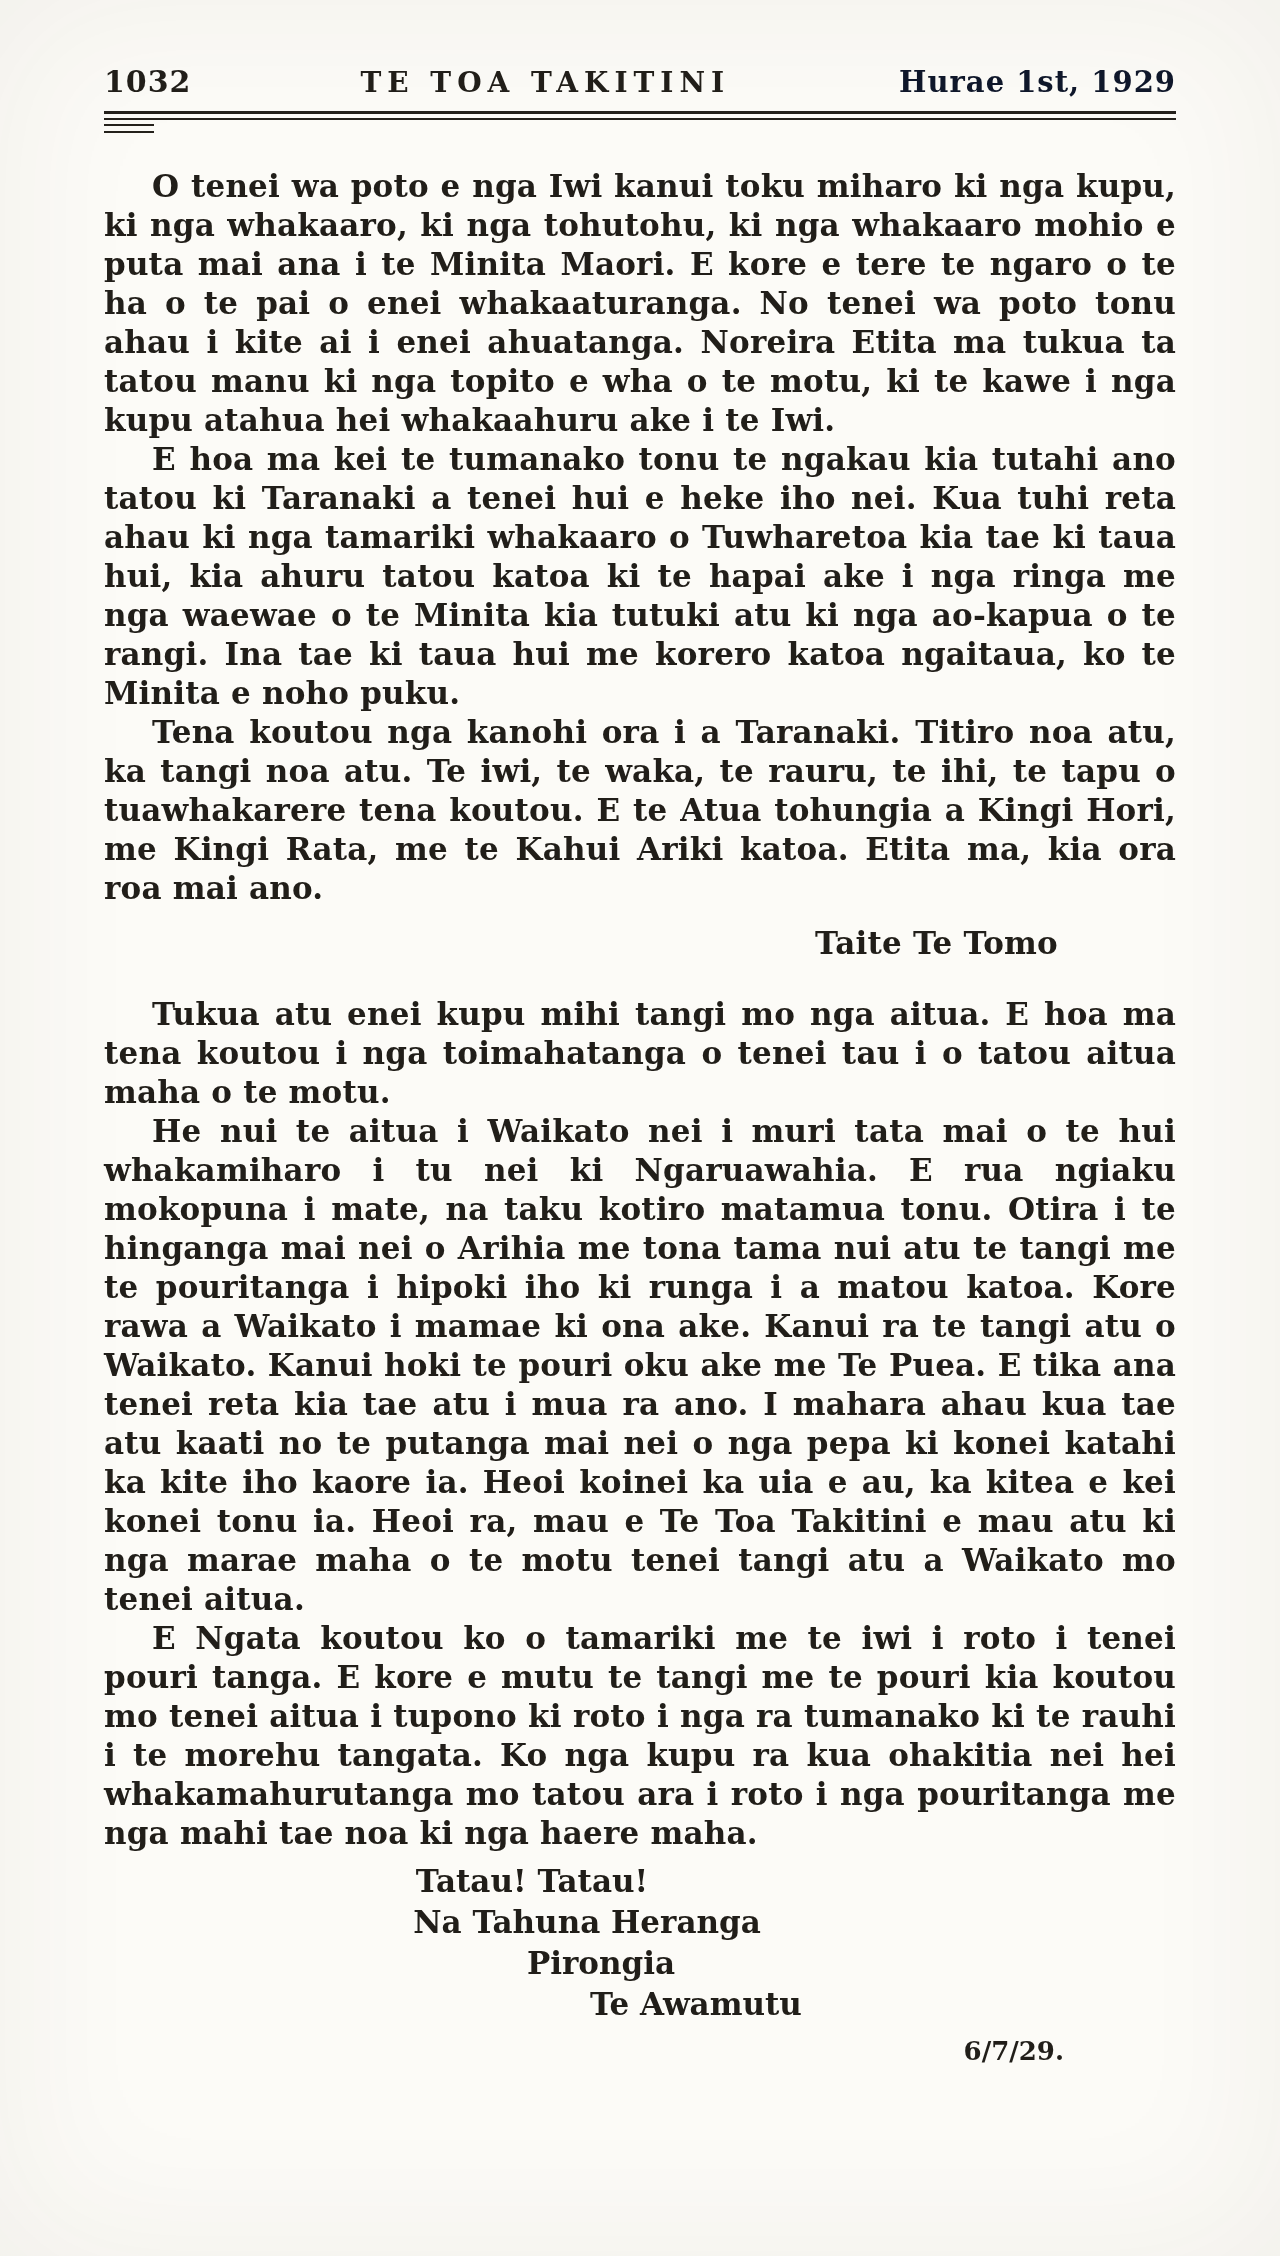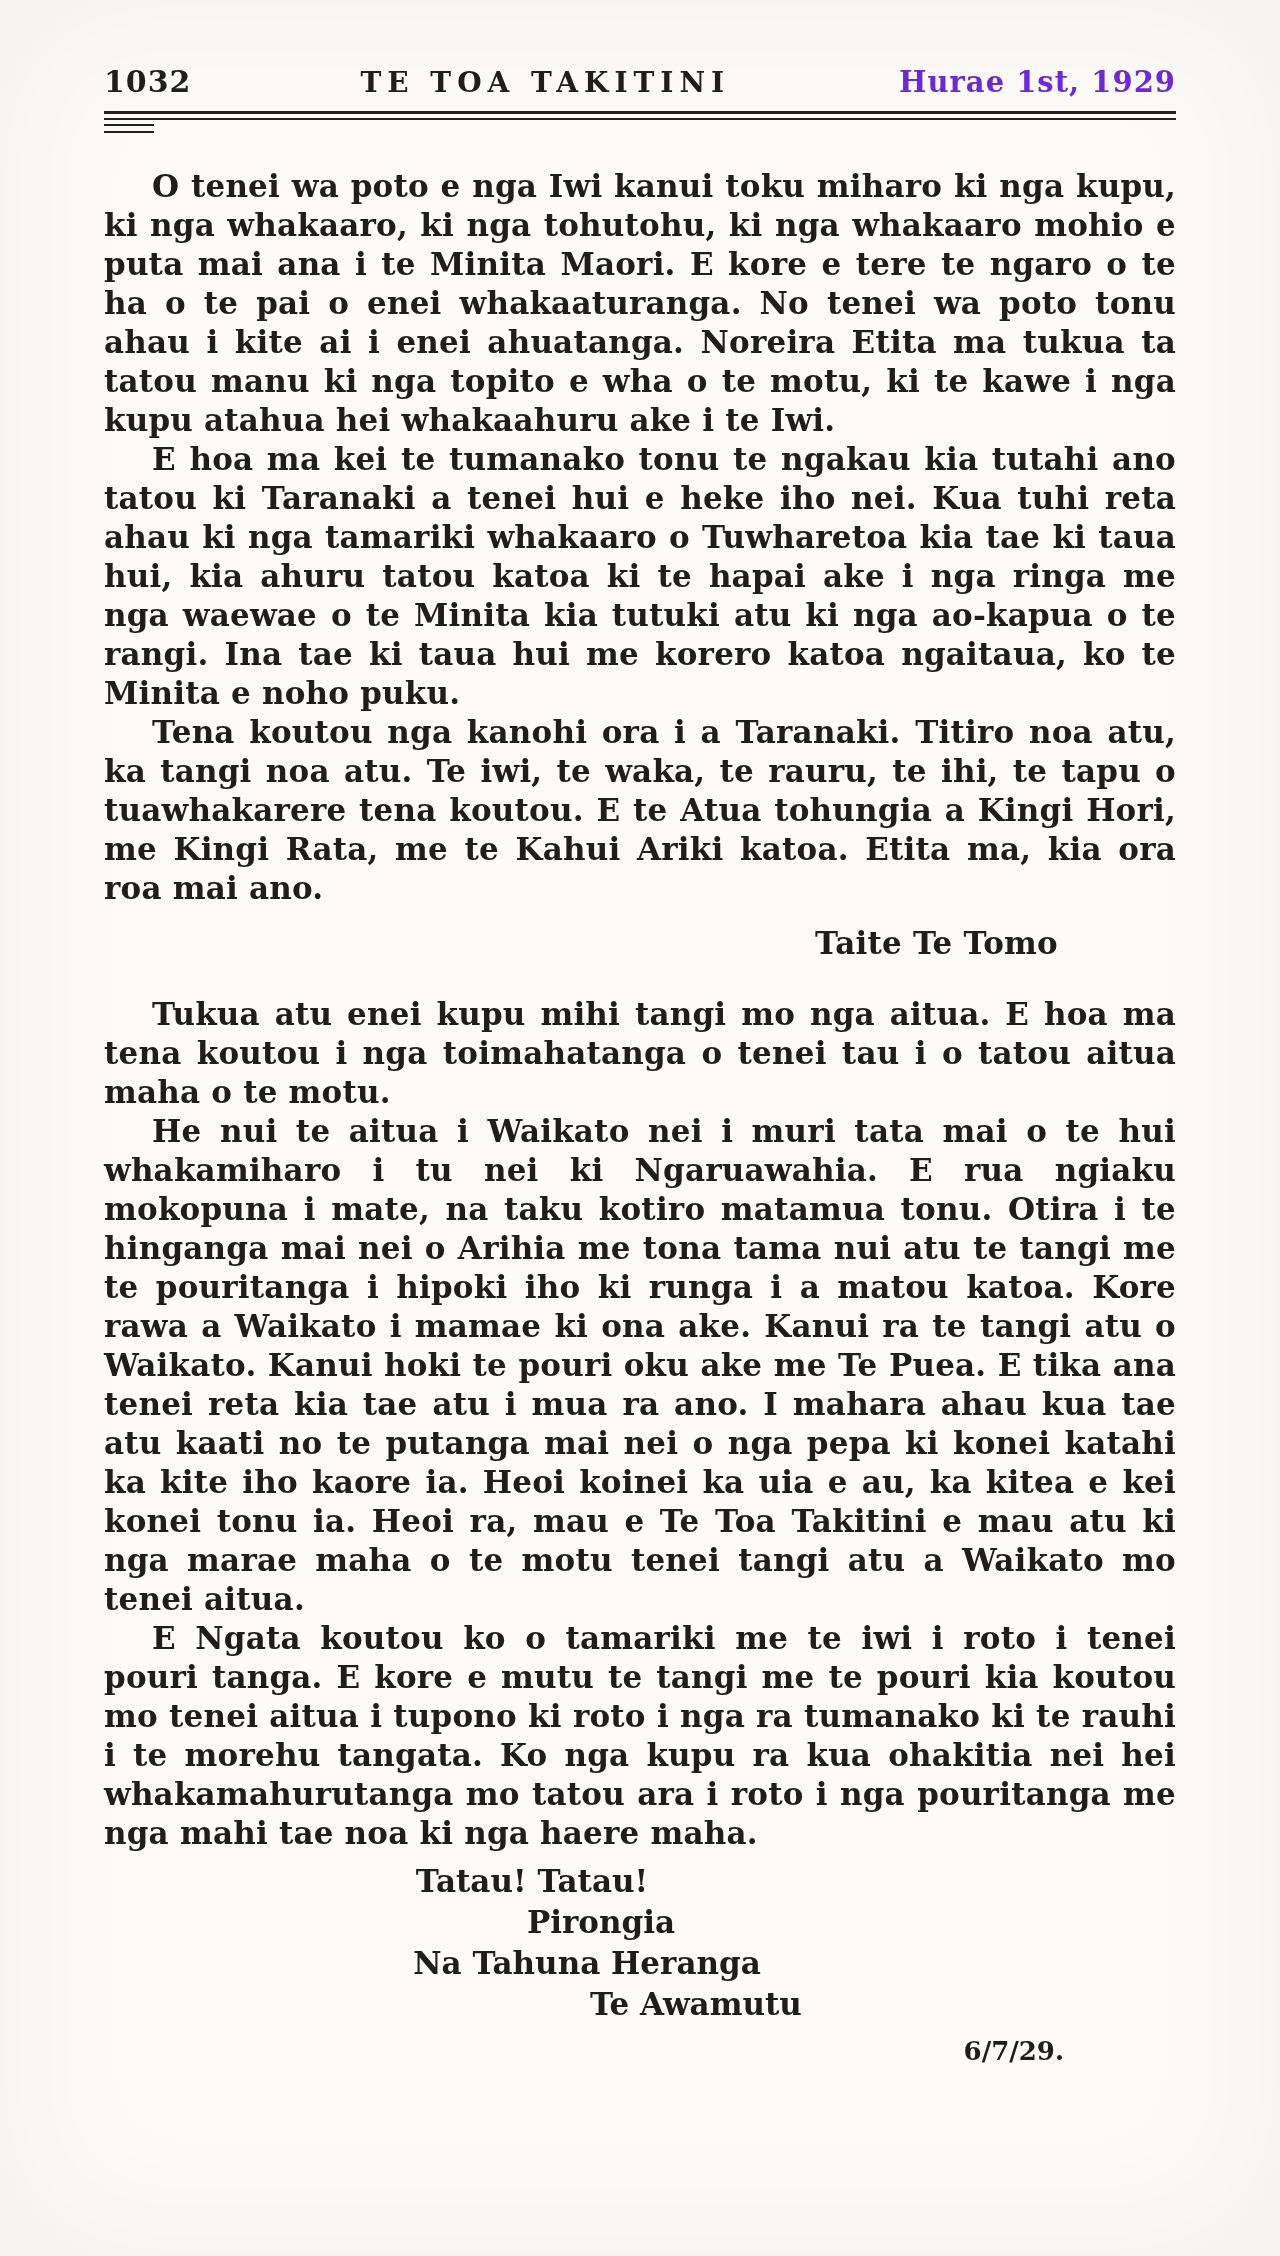--- a/index.html
+++ b/index.html
@@ -39,21 +39,21 @@
     font-size: 28px;
     font-weight: bold;
     letter-spacing: 6px;
     white-space: nowrap;
   }
   .issue-date {
     font-size: 29px;
     font-weight: bold;
     letter-spacing: 1px;
     white-space: nowrap;
-    color: #6d28d9;
+    color: #0f172a;
   }
   .rule-double {
     margin-top: 12px;
     height: 4px;
     border-top: 3px solid #24211b;
     border-bottom: 2px solid #24211b;
   }
   .rule-stub {
     width: 50px;
     height: 5px;
@@ -127,19 +127,19 @@
 
     <div class="signature">Taite Te Tomo</div>
 
     <p>Tukua atu enei kupu mihi tangi mo nga aitua. E hoa ma tena koutou i nga toimahatanga o tenei tau i o tatou aitua maha o te motu.</p>
     <p>He nui te aitua i Waikato nei i muri tata mai o te hui whakamiharo i tu nei ki Ngaruawahia. E rua ngiaku mokopuna i mate, na taku kotiro matamua tonu. Otira i te hinganga mai nei o Arihia me tona tama nui atu te tangi me te pouritanga i hipoki iho ki runga i a matou katoa. Kore rawa a Waikato i mamae ki ona ake. Kanui ra te tangi atu o Waikato. Kanui hoki te pouri oku ake me Te Puea. E tika ana tenei reta kia tae atu i mua ra ano. I mahara ahau kua tae atu kaati no te putanga mai nei o nga pepa ki konei katahi ka kite iho kaore ia. Heoi koinei ka uia e au, ka kitea e kei konei tonu ia. Heoi ra, mau e Te Toa Takitini e mau atu ki nga marae maha o te motu tenei tangi atu a Waikato mo tenei aitua.</p>
     <p>E Ngata koutou ko o tamariki me te iwi i roto i tenei pouri tanga. E kore e mutu te tangi me te pouri kia koutou mo tenei aitua i tupono ki roto i nga ra tumanako ki te rauhi i te morehu tangata. Ko nga kupu ra kua ohakitia nei hei whakamahurutanga mo tatou ara i roto i nga pouritanga me nga mahi tae noa ki nga haere maha.</p>
   </div>
 
   <div class="closing">
     <div class="closing-line l0">Tatau! Tatau!</div>
+    <div class="closing-line l1">Na Tahuna Heranga</div>
     <div class="closing-line l2">Pirongia</div>
-    <div class="closing-line l1">Na Tahuna Heranga</div>
     <div class="closing-line l3">Te Awamutu</div>
     <div class="closing-date">6/7/29.</div>
   </div>
 
 </div>
 
 </body></html>

